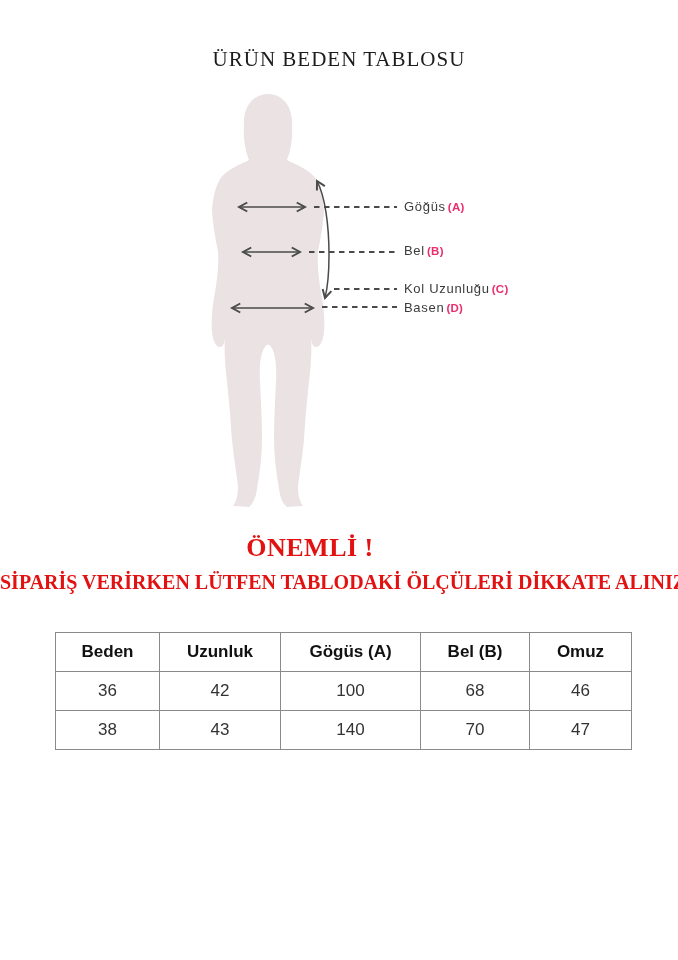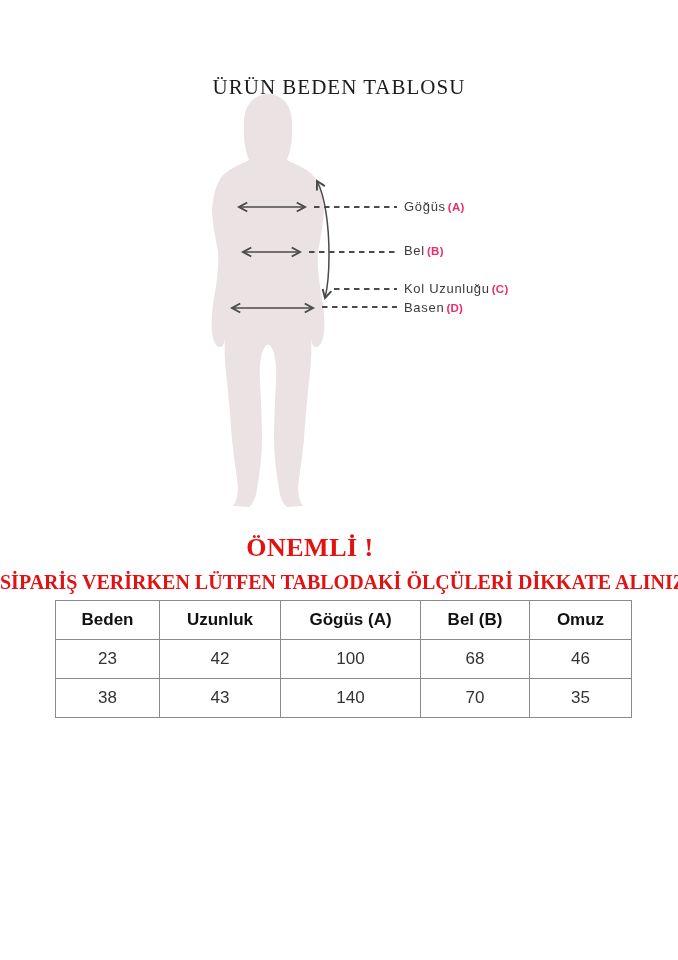--- a/index.html
+++ b/index.html
@@ -3,21 +3,21 @@
 <meta charset="utf-8">
 <style>
   html,body{margin:0;padding:0;background:#fff;}
   .page{
     position:relative;width:678px;height:960px;background:#ffffff;
     font-family:"Liberation Sans",sans-serif;overflow:hidden;
   }
   .page-title{
     position:absolute;top:44px;left:0;width:678px;text-align:center;
     font-family:"Liberation Serif",serif;font-size:21px;line-height:30px;
-    letter-spacing:1px;color:#1c1c1c;margin-top:28px;
+    letter-spacing:1px;color:#1c1c1c;
   }
   .diagram-svg{position:absolute;top:0;left:0;}
   .silhouette{fill:var(--silhouette-fill,#ebe2e4);}
   .measure-line{stroke:var(--line-gray,#4a4a4a);stroke-width:1.5;fill:none;}
   .dash-line{stroke:var(--line-gray,#4a4a4a);stroke-width:1.8;stroke-dasharray:5.5 4.5;fill:none;}
   .marker-head{stroke:var(--line-gray,#4a4a4a);fill:none;}
   .measure-label{
     position:absolute;left:404px;height:16px;line-height:16px;
     font-size:13px;letter-spacing:0.7px;color:var(--label-gray,#3b3b3b);
     white-space:nowrap;
@@ -30,21 +30,21 @@
     position:absolute;top:531px;left:0;width:620px;text-align:center;
     font-family:"Liberation Serif",serif;font-weight:bold;font-size:26px;
     line-height:34px;letter-spacing:0.5px;color:var(--notice-red,#e21212);
   }
   .notice-warning{
     position:absolute;top:570px;left:0;width:624px;text-align:center;
     font-family:"Liberation Serif",serif;font-weight:bold;font-size:20px;
     line-height:25px;color:var(--notice-red,#e21212);white-space:nowrap;
   }
   table.size-table{
-    position:absolute;top:600px;left:55px;border-collapse:collapse;
+    position:absolute;top:632px;left:55px;border-collapse:collapse;
     table-layout:fixed;
   }
   .size-table th,.size-table td{
     border:1px solid var(--table-border-gray,#8a8a8a);
     text-align:center;vertical-align:middle;padding:0;
   }
   .size-table th{
     height:38px;font-size:17px;font-weight:bold;color:#111;
   }
   .size-table td{
@@ -139,29 +139,29 @@
       <tr>
         <th class="col-0">Beden</th>
         <th class="col-1">Uzunluk</th>
         <th class="col-2">Gögüs (A)</th>
         <th class="col-3">Bel (B)</th>
         <th class="col-4">Omuz</th>
       </tr>
     </thead>
     <tbody>
       <tr>
-        <td>23</td>
+        <td>36</td>
         <td>42</td>
         <td>100</td>
         <td>68</td>
         <td>46</td>
       </tr>
       <tr>
         <td>38</td>
         <td>43</td>
         <td>140</td>
         <td>70</td>
-        <td>35</td>
+        <td>47</td>
       </tr>
     </tbody>
   </table>
 
 </div>
 
 </body></html>

